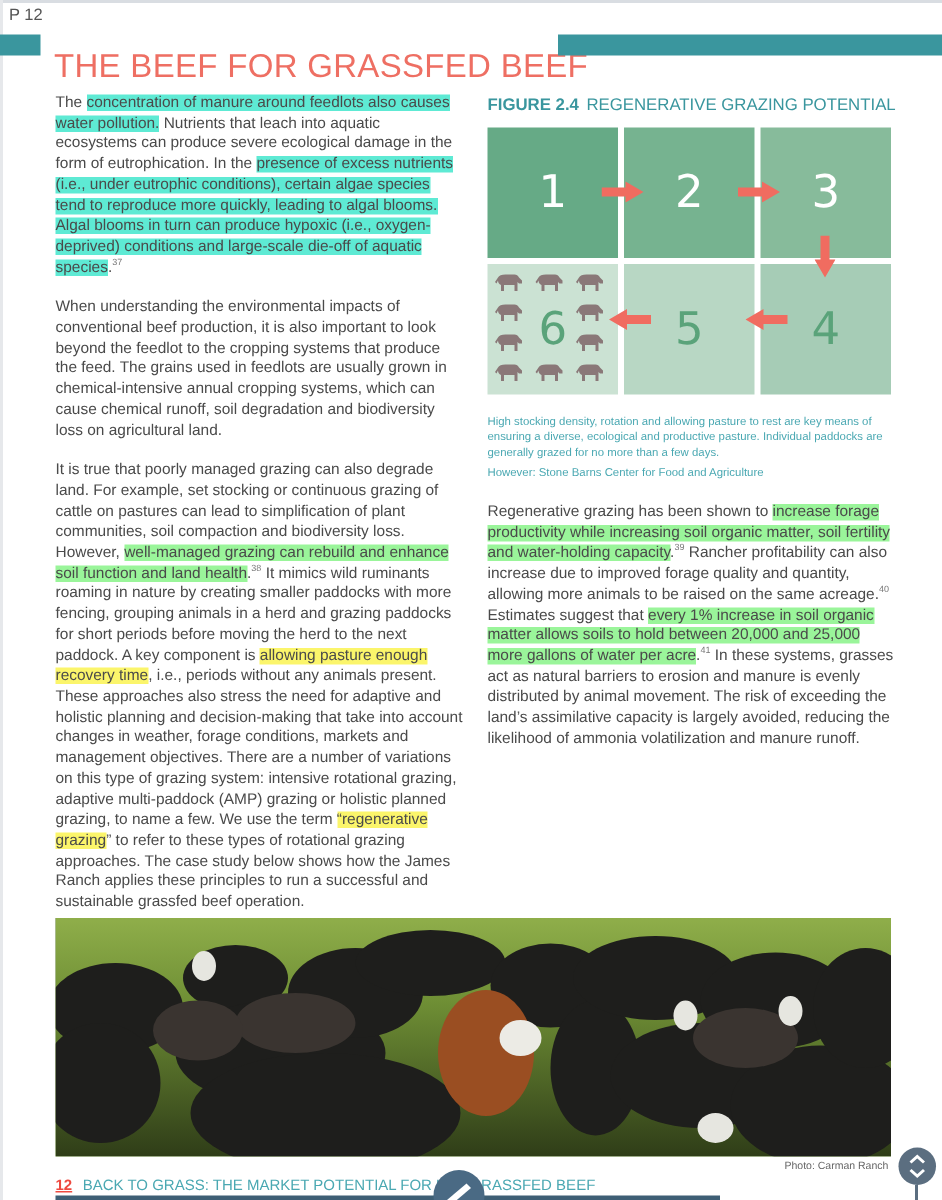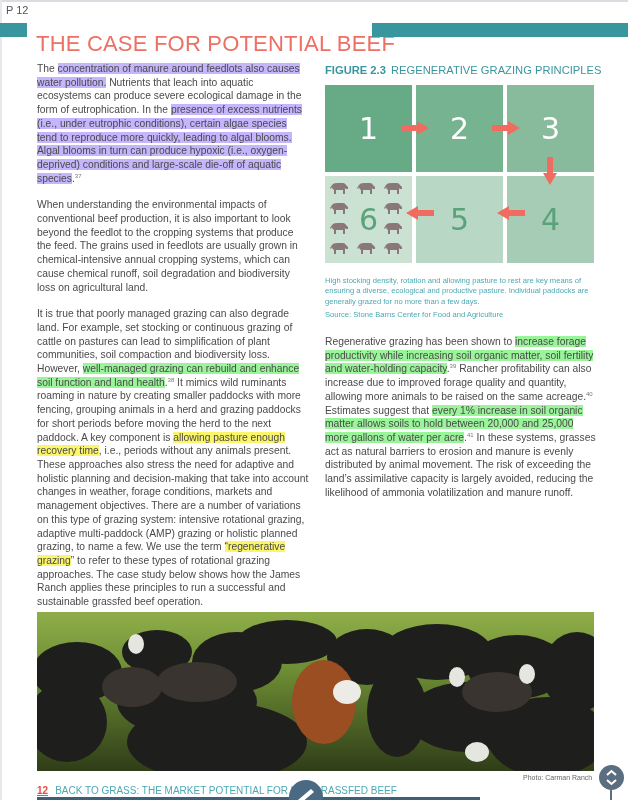--- a/index.html
+++ b/index.html
@@ -7,21 +7,21 @@
   .frame-top { position:absolute; left:0; top:0; width:628px; height:2px; background:#d9dde2; }
   .frame-left { position:absolute; left:0; top:0; width:2px; height:800px; background:#e6e8eb; }
   .page-label { position:absolute; left:6px; top:4px; font-size:11px; color:#555;text-align:right; }
   .title-bar-left { position:absolute; left:0; top:23px; width:27px; height:14px; background:#3a969e; }
   .title-bar-right { position:absolute; left:372px; top:23px; width:256px; height:14px; background:#3a969e; }
   .page-title { position:absolute; left:36px; top:16px; font-size:22px; color:#ee6f63; letter-spacing:0.2px; font-weight:normal; line-height:26px; white-space:nowrap; }
   .col { position:absolute; font-size:10.3px; line-height:13.7px; color:#4a4a4a; }
   .col-left { left:37px; top:62px; width:272px; }
   .col-right { left:325px; top:335px; width:272px; }
   .col p { margin:0 0 13px 0; }
-  .hl-pink { background:#c4b5fd;text-align:right; }
+  .hl-pink { background:#5eead4;text-align:right; }
   .hl-green { background:#9af59a; }
   .hl-yellow { background:#fbf56b; }
   sup { font-size:6px; line-height:0; vertical-align:super; color:#777; }
   .fig-title { position:absolute; left:325px; top:64px; font-size:11.2px; color:#3a969e; white-space:nowrap; }
   .fig-title b { font-weight:bold; margin-right:5px; }
   .grid { position:absolute; left:325px; top:85px; width:270px; height:179px; }
   .sq { position:absolute; width:87px; height:87px; display:flex; align-items:center; justify-content:center; font-size:30px; font-weight:300; }
   .sq span { font-family:"DejaVu Sans", sans-serif; font-weight:normal; }
   .arrow { position:absolute; }
   .cows { position:absolute; left:4px; top:6px; width:80px; height:78px; }
@@ -38,30 +38,30 @@
   .scroll-line { position:absolute; left:610px; top:790px; width:2px; height:10px; background:#5b6e80; }
 </style>
 </head>
 <body>
 
 <div class="frame-top"></div>
 <div class="frame-left"></div>
 
 <div class="page-label">P 12</div>
 <div class="title-bar-left"></div>
-<h1 class="page-title">THE CASE FOR POTENTIAL BEEF</h1>
+<h1 class="page-title">THE BEEF FOR GRASSFED BEEF</h1>
 <div class="title-bar-right"></div>
 
 <div class="col col-left">
   <p><span>The </span><span class="hl-pink">concentration of manure around feedlots also causes water pollution.</span><span> Nutrients that leach into aquatic ecosystems can produce severe ecological damage in the form of eutrophication. In the </span><span class="hl-pink">presence of excess nutrients (i.e., under eutrophic conditions), certain algae species tend to reproduce more quickly, leading to algal blooms. Algal blooms in turn can produce hypoxic (i.e., oxygen-deprived) conditions and large-scale die-off of aquatic species</span><span>.</span><sup>37</sup></p>
   <p>When understanding the environmental impacts of conventional beef production, it is also important to look beyond the feedlot to the cropping systems that produce the feed. The grains used in feedlots are usually grown in chemical-intensive annual cropping systems, which can cause chemical runoff, soil degradation and biodiversity loss on agricultural land.</p>
   <p><span>It is true that poorly managed grazing can also degrade land. For example, set stocking or continuous grazing of cattle on pastures can lead to simplification of plant communities, soil compaction and biodiversity loss. However, </span><span class="hl-green">well-managed grazing can rebuild and enhance soil function and land health</span><span>.</span><sup>38</sup><span> It mimics wild ruminants roaming in nature by creating smaller paddocks with more fencing, grouping animals in a herd and grazing paddocks for short periods before moving the herd to the next paddock. A key component is </span><span class="hl-yellow">allowing pasture enough recovery time</span><span>, i.e., periods without any animals present. These approaches also stress the need for adaptive and holistic planning and decision-making that take into account changes in weather, forage conditions, markets and management objectives. There are a number of variations on this type of grazing system: intensive rotational grazing, adaptive multi-paddock (AMP) grazing or holistic planned grazing, to name a few. We use the term </span><span class="hl-yellow">“regenerative grazing</span><span>” to refer to these types of rotational grazing approaches. The case study below shows how the James Ranch applies these principles to run a successful and sustainable grassfed beef operation.</span></p>
 </div>
 
-<div class="fig-title"><b>FIGURE 2.3</b><span>REGENERATIVE GRAZING PRINCIPLES</span></div>
+<div class="fig-title"><b>FIGURE 2.4</b><span>REGENERATIVE GRAZING POTENTIAL</span></div>
 
 <div class="grid">
   <div class="sq" id="sq1" style="left: 0px; top: 0px; color: rgb(255, 255, 255); background: rgb(102, 170, 134);">
       <span>1</span>
     </div>
   <div class="sq" id="sq2" style="left: 91px; top: 0px; color: rgb(255, 255, 255); background: rgb(118, 179, 144);">
       <span>2</span>
     </div>
   <div class="sq" id="sq3" style="left: 182px; top: 0px; color: rgb(255, 255, 255); background: rgb(135, 187, 155);">
       <span>3</span>
@@ -119,21 +119,21 @@
     </svg>
   <svg class="arrow" style="left:172px;top:121px;" width="30" height="14">
       <polygon class="arw" points="28,4 12,4 12,0 0,7 12,14 12,10 28,10" fill="#f06c60"></polygon>
     </svg>
   <svg class="arrow" style="left:81px;top:121px;" width="30" height="14">
       <polygon class="arw" points="28,4 12,4 12,0 0,7 12,14 12,10 28,10" fill="#f06c60"></polygon>
     </svg>
 </div>
 
 <div class="fig-caption">High stocking density, rotation and allowing pasture to rest are key means of ensuring a diverse, ecological and productive pasture. Individual paddocks are generally grazed for no more than a few days.</div>
-<div class="fig-source">Source: Stone Barns Center for Food and Agriculture</div>
+<div class="fig-source">However: Stone Barns Center for Food and Agriculture</div>
 
 <div class="col col-right">
   <p><span>Regenerative grazing has been shown to </span><span class="hl-green">increase forage productivity while increasing soil organic matter, soil fertility and water-holding capacity</span><span>.</span><sup>39</sup><span> Rancher profitability can also increase due to improved forage quality and quantity, allowing more animals to be raised on the same acreage.</span><sup>40</sup><span> Estimates suggest that </span><span class="hl-green">every 1% increase in soil organic matter allows soils to hold between 20,000 and 25,000 more gallons of water per acre</span><span>.</span><sup>41</sup><span> In these systems, grasses act as natural barriers to erosion and manure is evenly distributed by animal movement. The risk of exceeding the land’s assimilative capacity is largely avoided, reducing the likelihood of ammonia volatilization and manure runoff.</span></p>
 </div>
 
 <div class="photo" title="Herd of black cattle and a brown Hereford grazing in a green pasture">
   <svg width="557" height="159" viewBox="0 0 557 159">
     <defs>
       <linearGradient id="grass" x1="0" y1="0" x2="0" y2="1">
         <stop offset="0" stop-color="#8fae4a"></stop>

